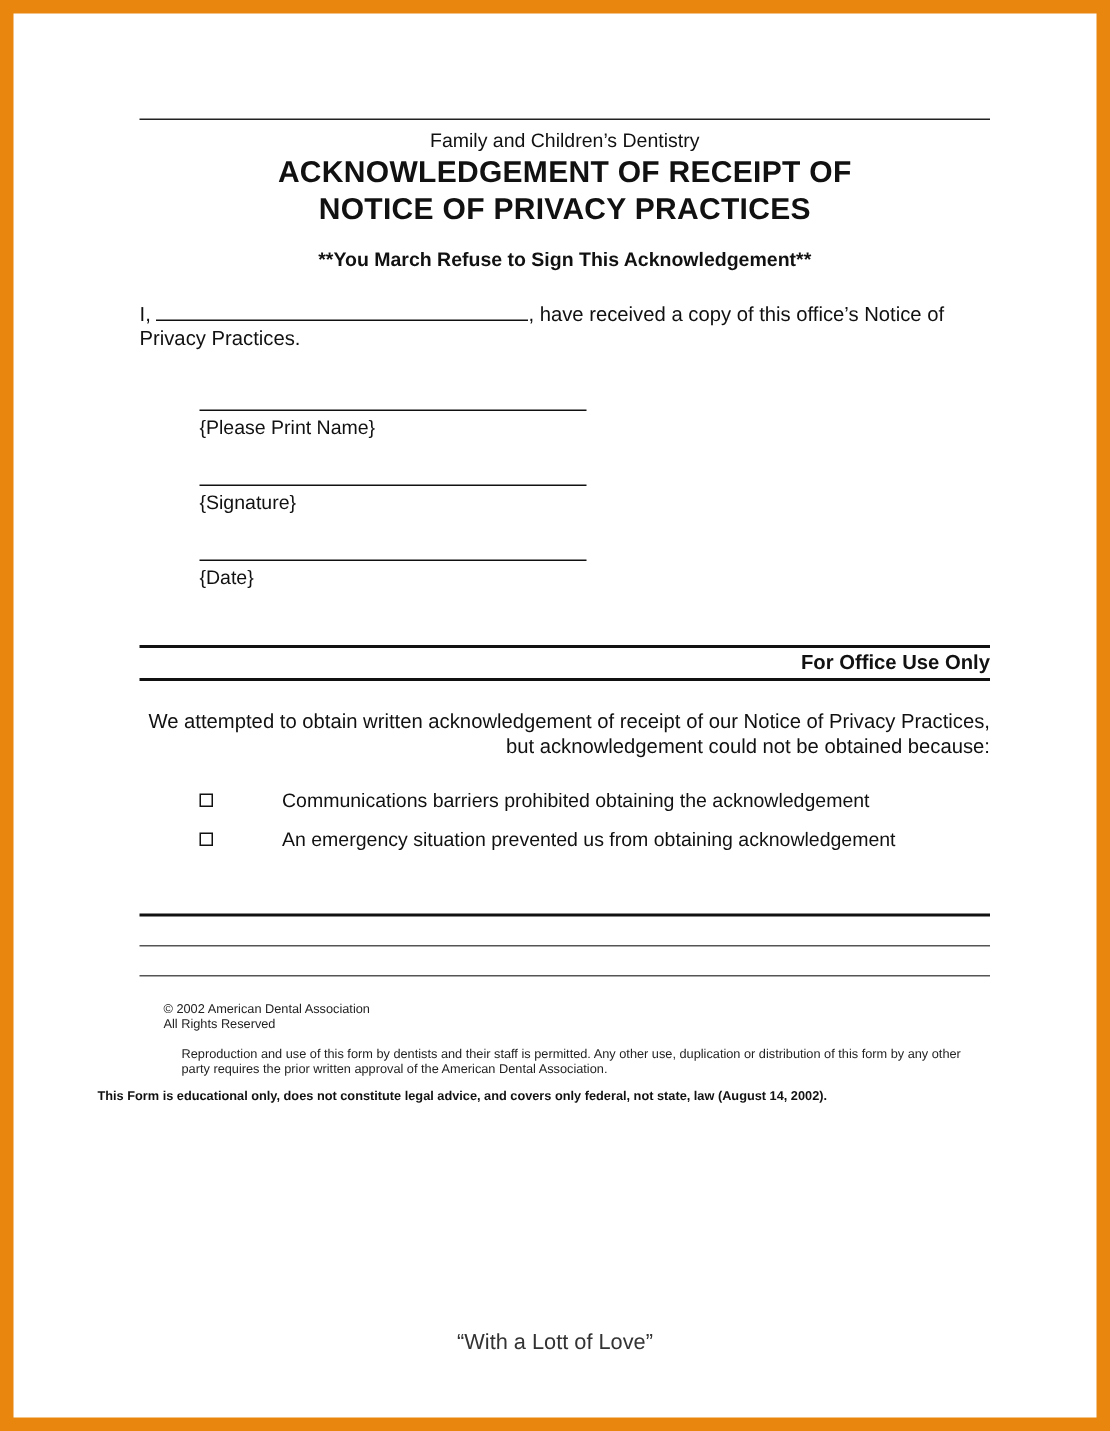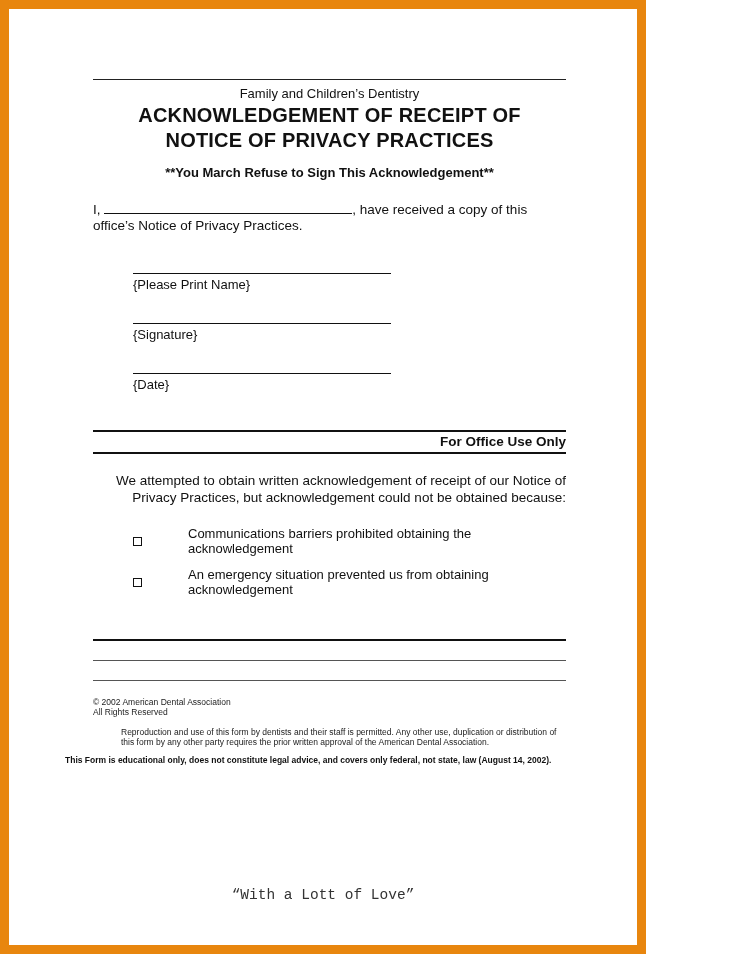--- a/index.html
+++ b/index.html
@@ -1,19 +1,19 @@
 <!DOCTYPE html>
 <html><head>
 <meta charset="utf-8">
 <style>
   * { box-sizing: border-box; }
   html, body { margin: 0; padding: 0; background: #ffffff; }
   .page {
     position: relative;
-    width: 646px;
+    width: 740px;
     height: 954px;
     border: 9px solid #e8860e;
     background: #ffffff;
     font-family: "Liberation Sans", sans-serif;
     color: #111111;
     overflow: hidden;
   }
   .content {
     padding: 70px 71px 0 84px; 
   }
@@ -95,36 +95,36 @@
     flex: 0 0 auto;
   }
   .opt-label { font-size: 13px; }
   .write-lines { margin-top: 24px; }
   .write-line {
     width: 100%;
     border-bottom: 1px solid #555;
     height: 20px;
   }
   .write-line.first { border-bottom: 2px solid #111; }
-  .fine-print { margin-top: 16px; font-size: 8.5px; line-height: 10px; color: #222; }
+  .fine-print { margin-top: 16px; font-size: 8.5px; line-height: 10px; color: #222; margin-left: 16px; }
   .repro { margin-top: 10px; font-size: 8.5px; line-height: 10px; max-width: 560px; color: #222; margin-left: 28px; }
   .disclaimer {
     margin-top: 8px;
     margin-left: -28px;
     font-size: 8.5px;
     font-weight: bold;
     color: #111;
   }
   .tagline {
     position: absolute;
     left: 0;
     right: 0;
     bottom: 42px;
     text-align: center;
-    font-family: Liberation Mono, monospace;
+    font-family: Liberation Sans, sans-serif;
     font-size: 14.5px;
     color: #333;
   }
 </style>
 </head>
 <body>
 
 <div class="page">
   <div class="content">
 

